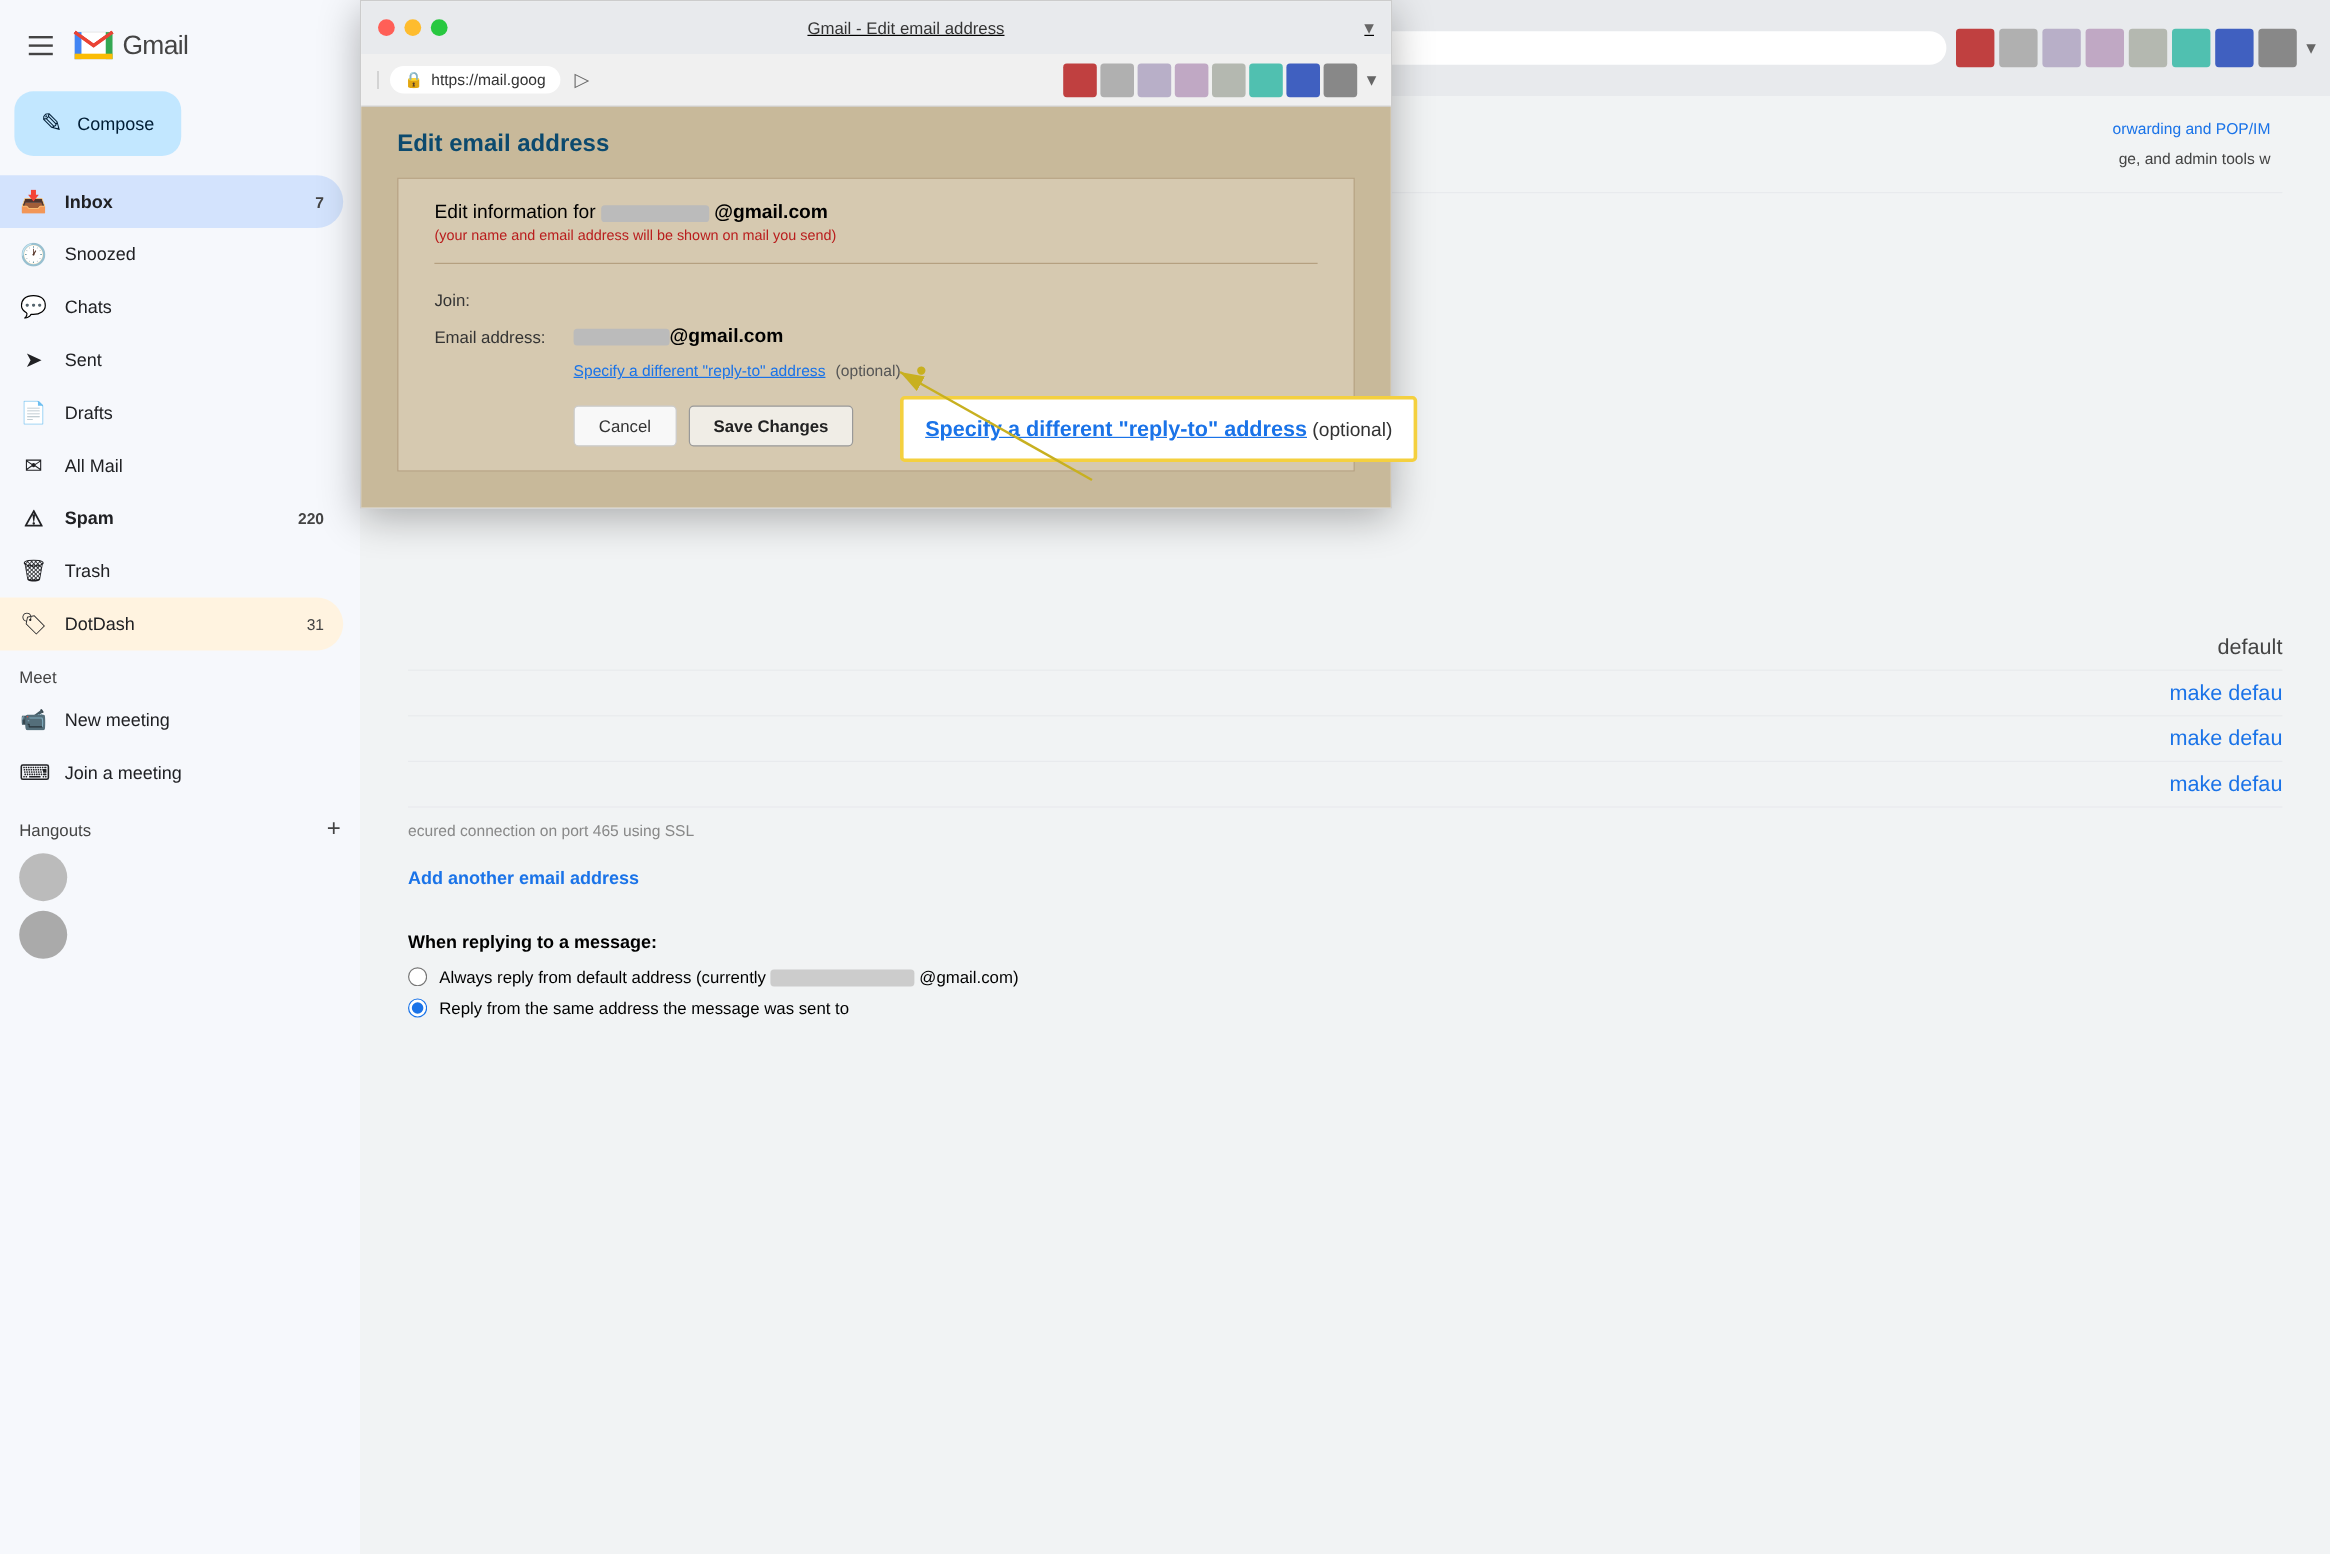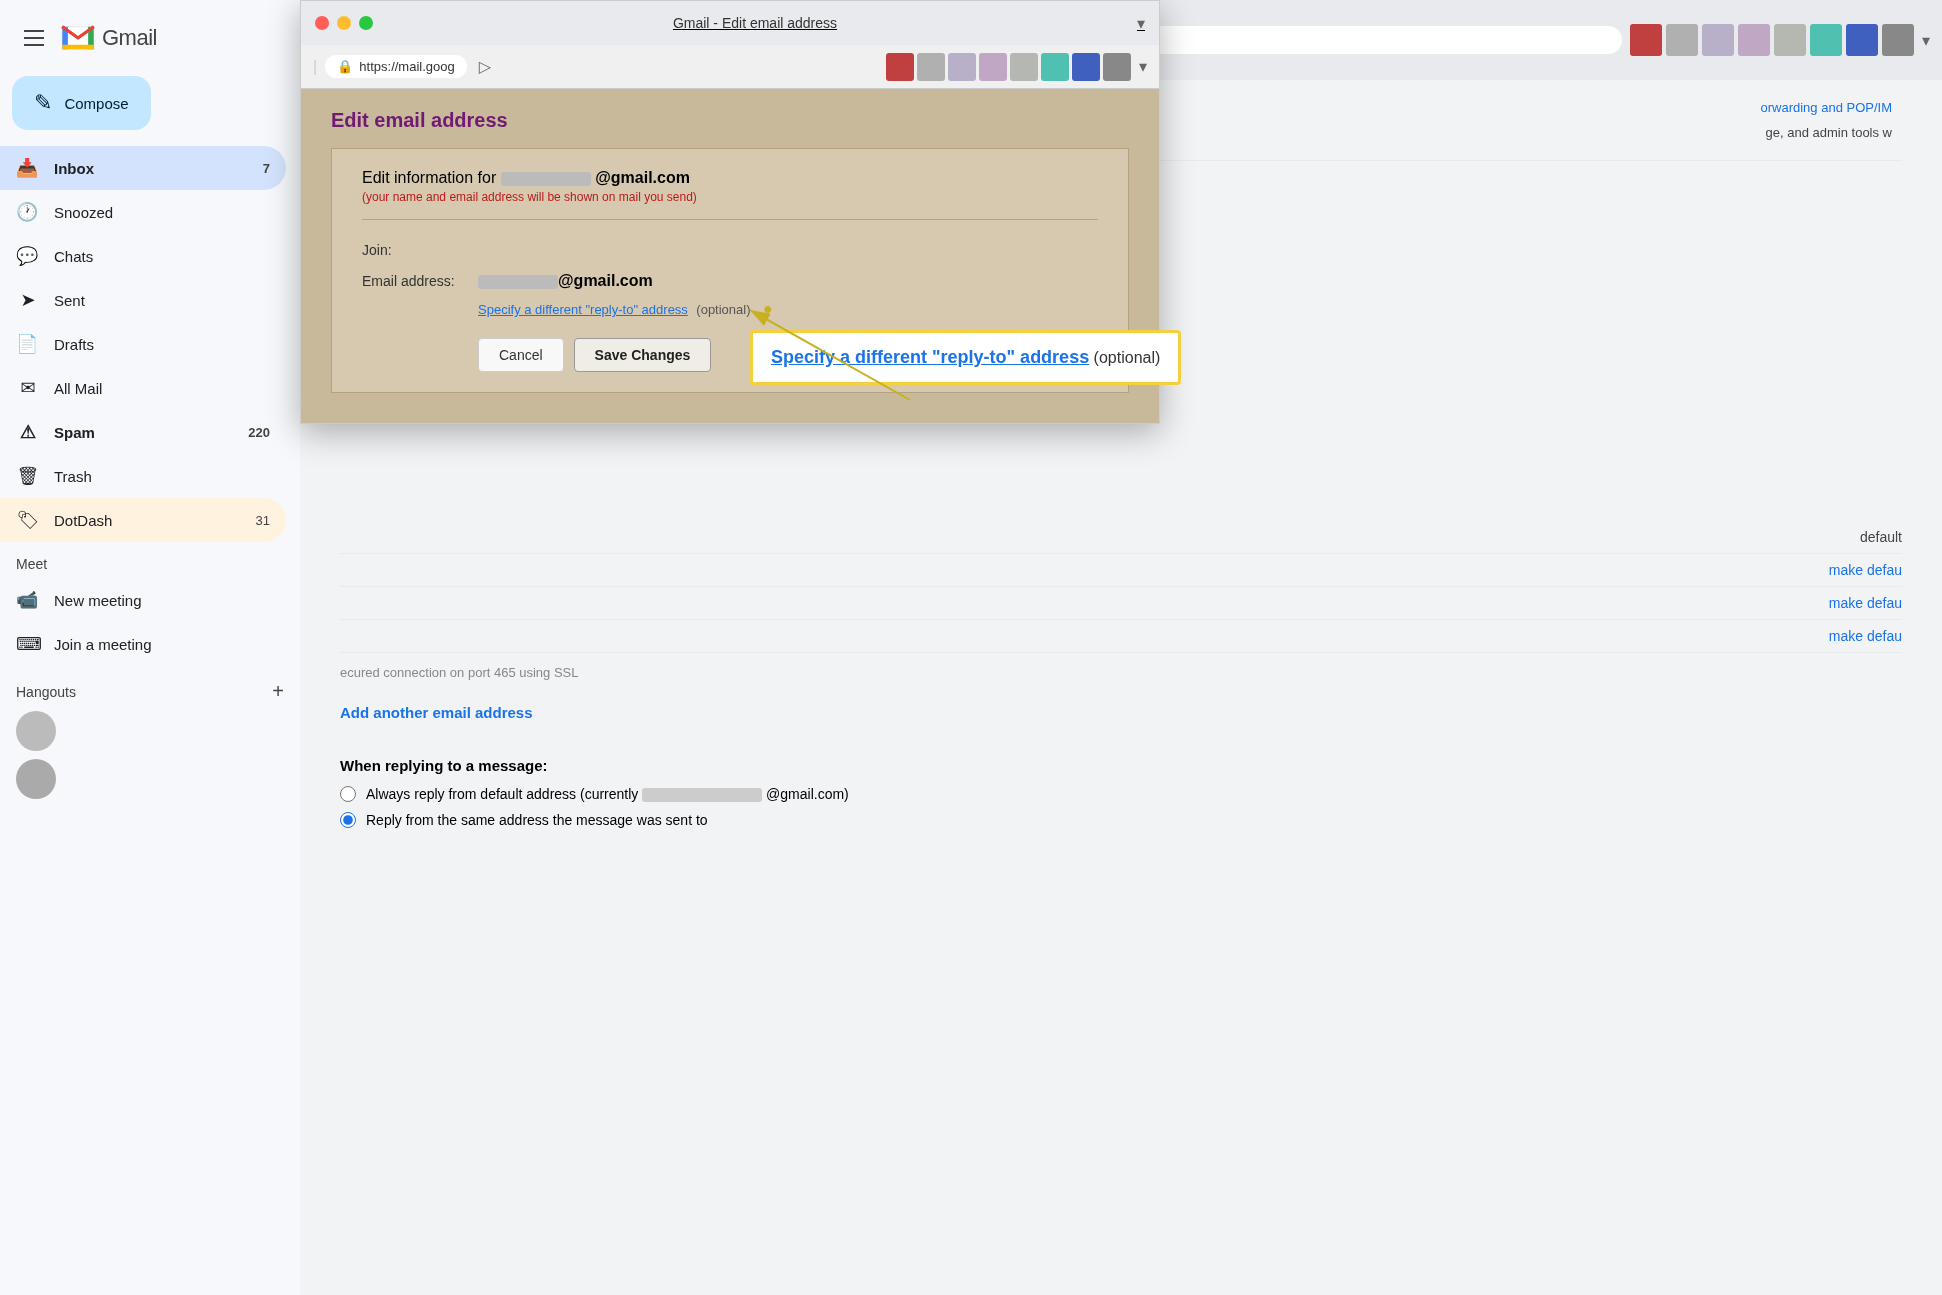--- a/index.html
+++ b/index.html
@@ -275,21 +275,21 @@
 
     
     .dialog-content {
       background: #c8b99a;
       padding: 20px 30px 30px 30px;
     }
 
     .dialog-title {
       font-size: 20px;
       font-weight: 700;
-      color: #701a75;
+      color: #0c4a6e;
       margin-bottom: 16px;
     }
 
     .dialog-form-area {
       background: #d6c9b0;
       border: 1px solid #b5a080;
       padding: 20px 30px;
       margin-bottom: 0;
     }
 
@@ -435,21 +435,21 @@
       bottom: 0;
       z-index: 1;
       padding: 20px 40px;
       overflow: hidden;
     }
     .settings-row {
       display: flex;
       align-items: center;
       padding: 8px 0;
       border-bottom: 1px solid #e8eaed;
-      font-size: 14px;
+      font-size: 18px;
       gap: 20px;
     }
     .settings-make-default { color: #1a73e8; cursor: pointer; margin-left: auto; }
     .settings-default-badge { color: #444; margin-left: auto; font-weight: 500; }
 
     .add-email-link {
       color: #1a73e8;
       font-weight: 700;
       font-size: 15px;
       cursor: pointer;

